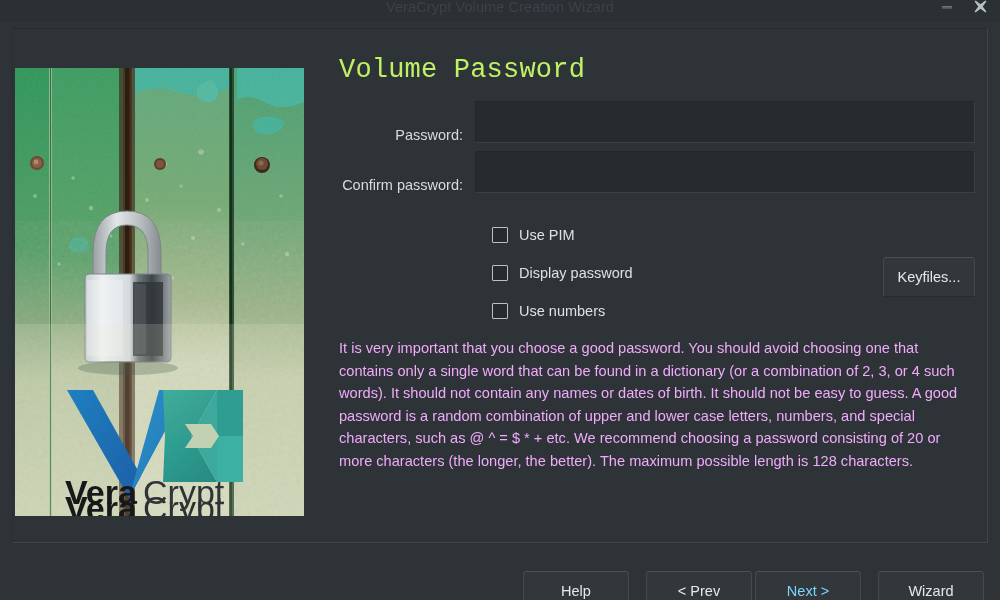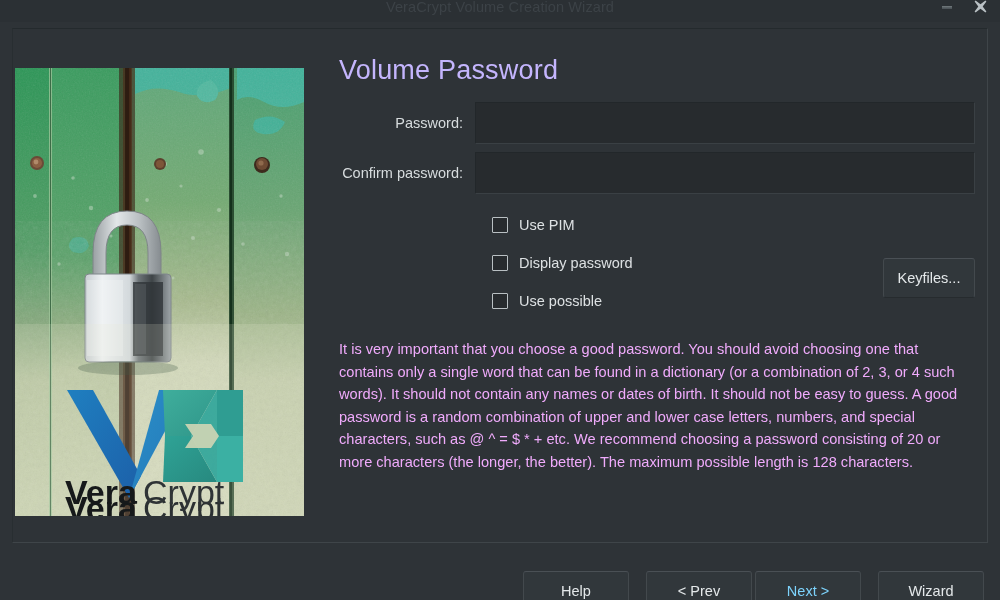--- a/index.html
+++ b/index.html
@@ -75,34 +75,34 @@
   }
   .banner svg { display: block; width: 100%; height: 100%; }
 
   
   .content {
     position: absolute;
     left: 314px; top: 12px;
     width: 660px; height: 500px;
   }
   .page-title {
-    font-family: Liberation Sans, sans-serif;
+    font-family: Liberation Mono, monospace;
     font-size: 27px;
-    color: #c4b5fd;
+    color: #bef264;
     margin: 0;
     padding: 14px 0 0 12px;
     font-weight: normal;
     letter-spacing: 0.2px;
   }
 
   
   .form-area { margin-top: 16px; }
   .form-row {
     display: flex;
-    align-items: center;
+    align-items: flex-end;
     height: 42px;
     margin-bottom: 8px;
   }
   .form-label {
     width: 148px;
     text-align: right;
     padding-right: 12px;
     font-size: 14.5px;
     color: #d7dcde;
     white-space: nowrap;
@@ -119,21 +119,21 @@
     font-size: 14px;
     padding: 0 6px;
     outline: none;
     margin-right: 12px;
   }
 
   
   .checks { margin-top: 12px; position: relative; }
   .check-row {
     display: flex;
-    align-items: center;
+    align-items: flex-end;
     height: 38px;
     padding-left: 165px;
   }
   .checkbox {
     width: 16px; height: 16px;
     background: #272b2e;
     border: 1.5px solid #b9c0c3;
     border-radius: 1px;
     flex: 0 0 16px;
     cursor: pointer;
@@ -421,21 +421,21 @@
             <div class="check-label">Use PIM</div>
           </div>
 
           <div class="check-row">
             <div class="checkbox"></div>
             <div class="check-label">Display password</div>
           </div>
 
           <div class="check-row">
             <div class="checkbox"></div>
-            <div class="check-label">Use possible</div>
+            <div class="check-label">Use numbers</div>
           </div>
 
           <button class="btn btn-keyfiles">Keyfiles...</button>
         </div>
 
       </div>
 
       <p class="desc">It is very important that you choose a good password. You should avoid choosing one that contains only a single word that can be found in a dictionary (or a combination of 2, 3, or 4 such words). It should not contain any names or dates of birth. It should not be easy to guess. A good password is a random combination of upper and lower case letters, numbers, and special characters, such as @ ^ = $ * + etc. We recommend choosing a password consisting of 20 or more characters (the longer, the better). The maximum possible length is 128 characters.</p>
 
     </div>

